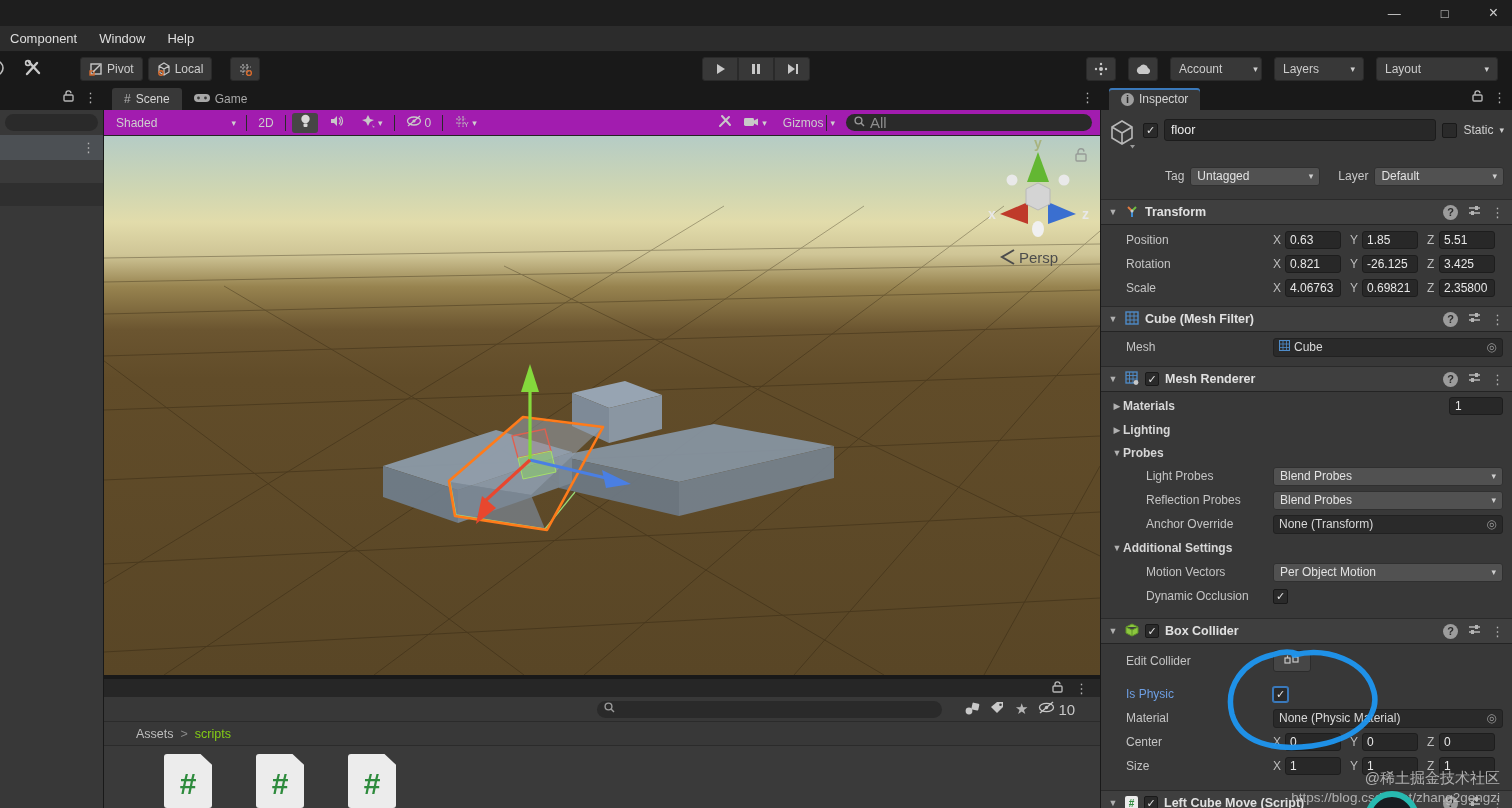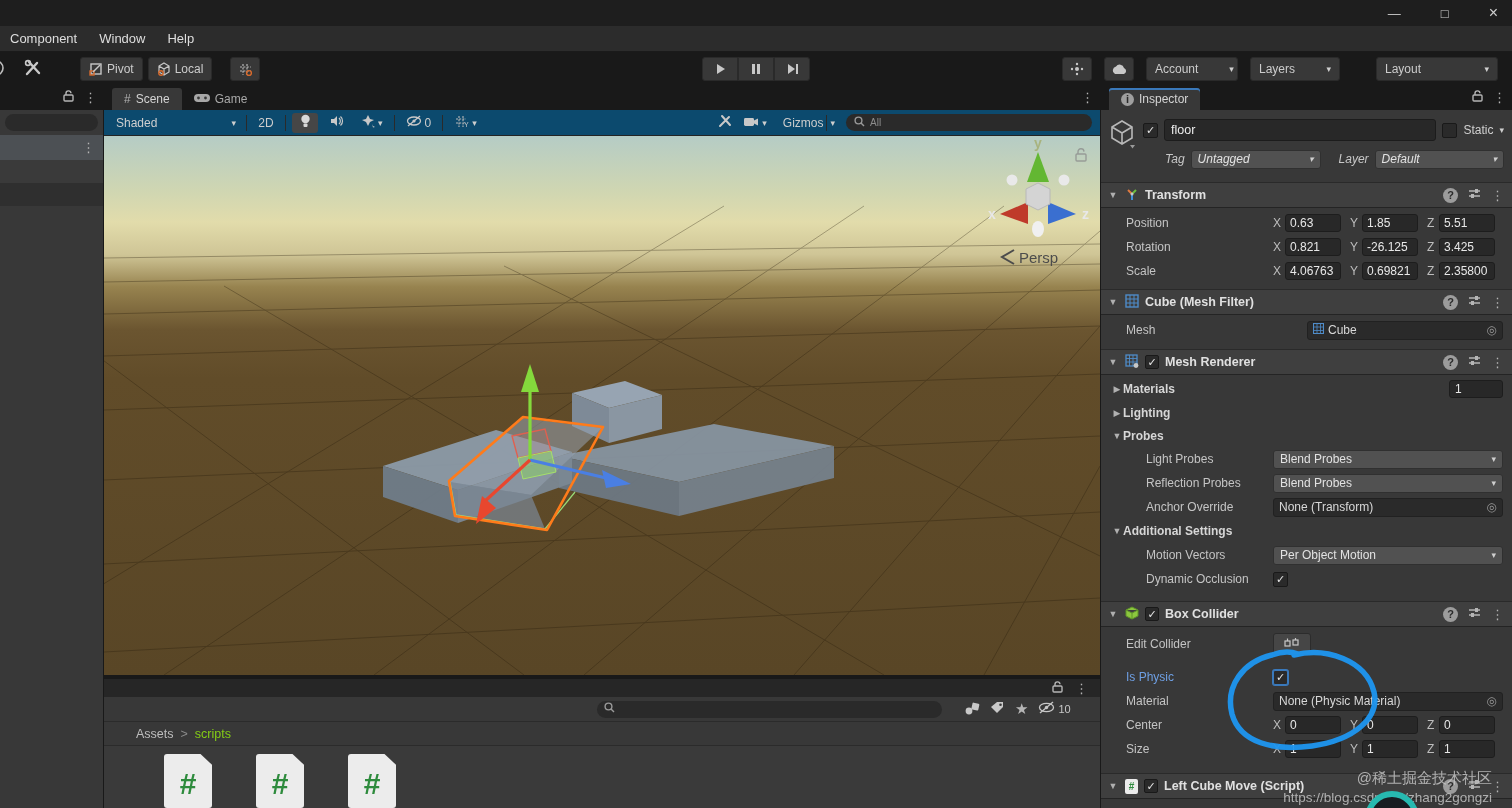--- a/index.html
+++ b/index.html
@@ -40,31 +40,31 @@
   .tabbar-right { position:absolute; right:6px; top:4px; display:flex; gap:10px; align-items:center; color:#b5b5b5; }
 
   
   .h-search { margin:4px 5px; height:17px; background:#2a2a2a; border-radius:9px; }
   .h-row { height:25px; display:flex; align-items:center; justify-content:flex-end; padding-right:8px; }
   .h-row.sel { background:#4c5054; }
   .h-row.r2 { background:#3a3a3a; height:23px; }
   .h-row.r3 { background:#2f2f2f; height:23px; }
 
   
-  .vtoolbar { height:26px; background:#0c4a6e; border-bottom:1px solid #242424;
+  .vtoolbar { height:26px; background:#a21caf; border-bottom:1px solid #242424;
     display:flex; align-items:center; gap:6px; padding:0 8px; }
   .vt-dd { width:128px; display:flex; align-items:center; justify-content:space-between; color:#cfcfcf; padding:0 4px; }
   .vt-sep { width:1px; height:16px; background:#2a2a2a; }
   .vt-btn { height:20px; min-width:26px; background:#464646; border-radius:3px; display:flex;
     align-items:center; justify-content:center; gap:3px; padding:0 5px; color:#cccccc; }
   .vt-btn.flat { background:transparent; }
   .spacer { flex:1; }
   .vsearch { width:246px; height:17px; background:#2a2a2a; border-radius:9px; display:flex;
     align-items:center; gap:5px; padding:0 8px; }
-  .vsearch input { background:transparent; border:none; outline:none; color:#cfcfcf; width:100%; font-size:10px; }
+  .vsearch input { background:transparent; border:none; outline:none; color:#cfcfcf; width:100%; font-size:15px; }
   .vsearch input::placeholder { color:#8d8d8d; }
 
   .viewport { position:relative; height:539px; background:#5d4827; }
 
   
   .project { height:133px; display:flex; flex-direction:column; background:#383838; }
   .p-gap { height:4px; background:#191919; }
   .p-head { height:18px; background:#262626; display:flex; align-items:center; justify-content:flex-end;
     gap:12px; padding-right:12px; color:#b5b5b5; }
   .p-tools { height:25px; background:#383838; border-bottom:1px solid #2b2b2b; display:flex;
@@ -81,57 +81,57 @@
     display:flex; align-items:center; justify-content:center; }
   .script-file .hash { color:#2e8b3d; font-size:30px; font-weight:bold; line-height:1; margin-top:6px; }
 
   
   .insp-body { padding-top:0; }
   .go-head { padding:7px 8px 4px 8px; display:flex; gap:6px; }
   .go-rows { flex:1; }
   .go-row1 { display:flex; align-items:center; gap:6px; height:26px; }
   .name-input { flex:1; height:22px; background:#282828; border:1px solid #1c1c1c; border-radius:3px;
     color:#ececec; padding:0 6px; font-size:12.5px; outline:none; }
-  .go-row2 { display:flex; align-items:center; gap:6px; height:26px; margin-top:3px;font-style:italic; }
+  .go-row2 { display:flex; align-items:center; gap:6px; height:26px; margin-top:20px; }
   .checkbox { width:15px; height:15px; background:#2a2a2a; border:1px solid #191919; border-radius:2px;
     display:flex; align-items:center; justify-content:center; color:#e6e6e6; font-size:11px; flex:none; }
   .checkbox.blue { border-color:#3a79bb; box-shadow:0 0 0 1px #3a79bb; }
   .dropdown { height:19px; background:#515151; border:1px solid #303030; border-radius:3px;
     display:flex; align-items:center; justify-content:space-between; gap:6px; padding:0 6px; color:#e2e2e2; }
   .objfield { height:19px; background:#2a2a2a; border:1px solid #212121; border-radius:3px;
     display:flex; align-items:center; gap:4px; padding:0 5px; color:#d8d8d8; }
   .objfield .pick { margin-left:auto; color:#9a9a9a; font-size:12px; }
 
   .comp-header { height:26px; background:#3f3f3f; border-top:1px solid #2a2a2a; border-bottom:1px solid #242424;
     display:flex; align-items:center; gap:6px; padding:0 8px 0 6px; }
   .comp-title { font-weight:bold; color:#e0e0e0; font-size:12.5px; }
   .fold { color:#b0b0b0; font-size:9px; width:12px; text-align:center; flex:none; }
   .hdr-icons { margin-left:auto; display:flex; gap:10px; align-items:center; }
   .help-badge { width:15px; height:15px; border-radius:50%; background:#9c9c9c; color:#2b2b2b;
     font-size:11px; font-weight:bold; display:flex; align-items:center; justify-content:center; }
   .dots { color:#b5b5b5; font-size:13px; }
 
   .row { height:24px; display:flex; align-items:center; padding:0 9px 0 25px; }
-  .row.h26 { height:26px;gap:34px; } .row.h23 { height:23px; }
+  .row.h26 { height:26px; } .row.h23 { height:23px; }
   .row .rlabel { width:147px; color:#c4c4c4; white-space:nowrap; overflow:hidden; flex:none; }
   .row.indent { padding-left:45px; } .row.indent .rlabel { width:127px; }
   .sect-label { color:#d6d6d6; font-weight:bold; }
   .axis { color:#bdbdbd; width:12px; flex:none; }
   .nfield { width:56px; height:18px; background:#282828; border:1px solid #1d1d1d; border-radius:3px;
     color:#e8e8e8; padding:0 4px; font-size:12px; outline:none; margin-right:9px; }
   .nfield.last { margin-right:0; }
   .row .dropdown, .row .objfield { flex:1; }
   .count-field { margin-left:auto; width:54px; height:18px; background:#282828; border:1px solid #1d1d1d;
     border-radius:3px; color:#e8e8e8; display:flex; align-items:center; padding:0 5px; }
   .ec-btn { width:38px; height:22px; background:#464646; border:1px solid #2c2c2c; border-radius:3px;
     display:flex; align-items:center; justify-content:center; }
   .blue-label { color:#6e9fe3 !important; }
   .vspace6 { height:6px; } .vspace10 { height:10px; } .vspace12 { height:12px; }
 
-  .watermark { position:absolute; right:20px; bottom:0; text-align:right; color:rgba(195,195,195,0.85);
+  .watermark { position:absolute; right:12px; bottom:0; text-align:right; color:rgba(195,195,195,0.85);
     line-height:1.45; z-index:40; pointer-events:none; }
   .watermark .l1 { font-size:15px; }
   .watermark .l2 { font-size:13.5px; }
   #overlay { position:absolute; left:0; top:0; z-index:60; pointer-events:none; }
   svg text { font-family:"Liberation Sans", sans-serif; }
 </style>
 </head>
 <body>
 
 <div id="app">
@@ -236,21 +236,21 @@
           </span>
       </div>
       <div class="tbtn" style="width:92px; justify-content:space-between;gap:31px;">
         <span>Account</span>
         <span class="caret">▾</span>
       </div>
       <div class="tbtn" style="width:90px; justify-content:space-between;">
         <span>Layers</span>
         <span class="caret">▾</span>
       </div>
-      <div class="tbtn" style="width:122px; justify-content:space-between;margin-left:24px;">
+      <div class="tbtn" style="width:122px; justify-content:space-between;">
         <span>Layout</span>
         <span class="caret">▾</span>
       </div>
     </div>
   </div>
 
   <div class="main">
 
     <div class="hierarchy">
       <div class="tabbar">
@@ -479,21 +479,21 @@
                 <path d="M1 6 L7 1 H13 V6 L7 12 Z" fill="#c8c8c8"></path>
                 <circle cx="10.5" cy="3.8" r="1.3" fill="#383838"></circle>
               </svg></span>
           <span style="color:#b5b5b5; font-size:15px;">★</span>
           <span style="display:flex; align-items:center; gap:3px;">
             <span><svg width="17" height="13">
                   <ellipse cx="8.5" cy="6.5" rx="7" ry="4.2" fill="none" stroke="#c8c8c8" stroke-width="1.3"></ellipse>
                   <circle cx="8.5" cy="6.5" r="1.7" fill="#c8c8c8"></circle>
                   <path d="M2 12 L15 1" stroke="#c8c8c8" stroke-width="1.3"></path>
                 </svg></span>
-            <span style="font-size:11px;">10</span>
+            <span style="font-size:15px;">10</span>
           </span>
         </div>
         <div class="p-crumb">
           <span class="root">Assets</span>
           <span class="sep">&gt;</span>
           <span class="cur">scripts</span>
         </div>
         <div class="p-content">
           <div class="script-file">
               <span class="hash">#</span>

